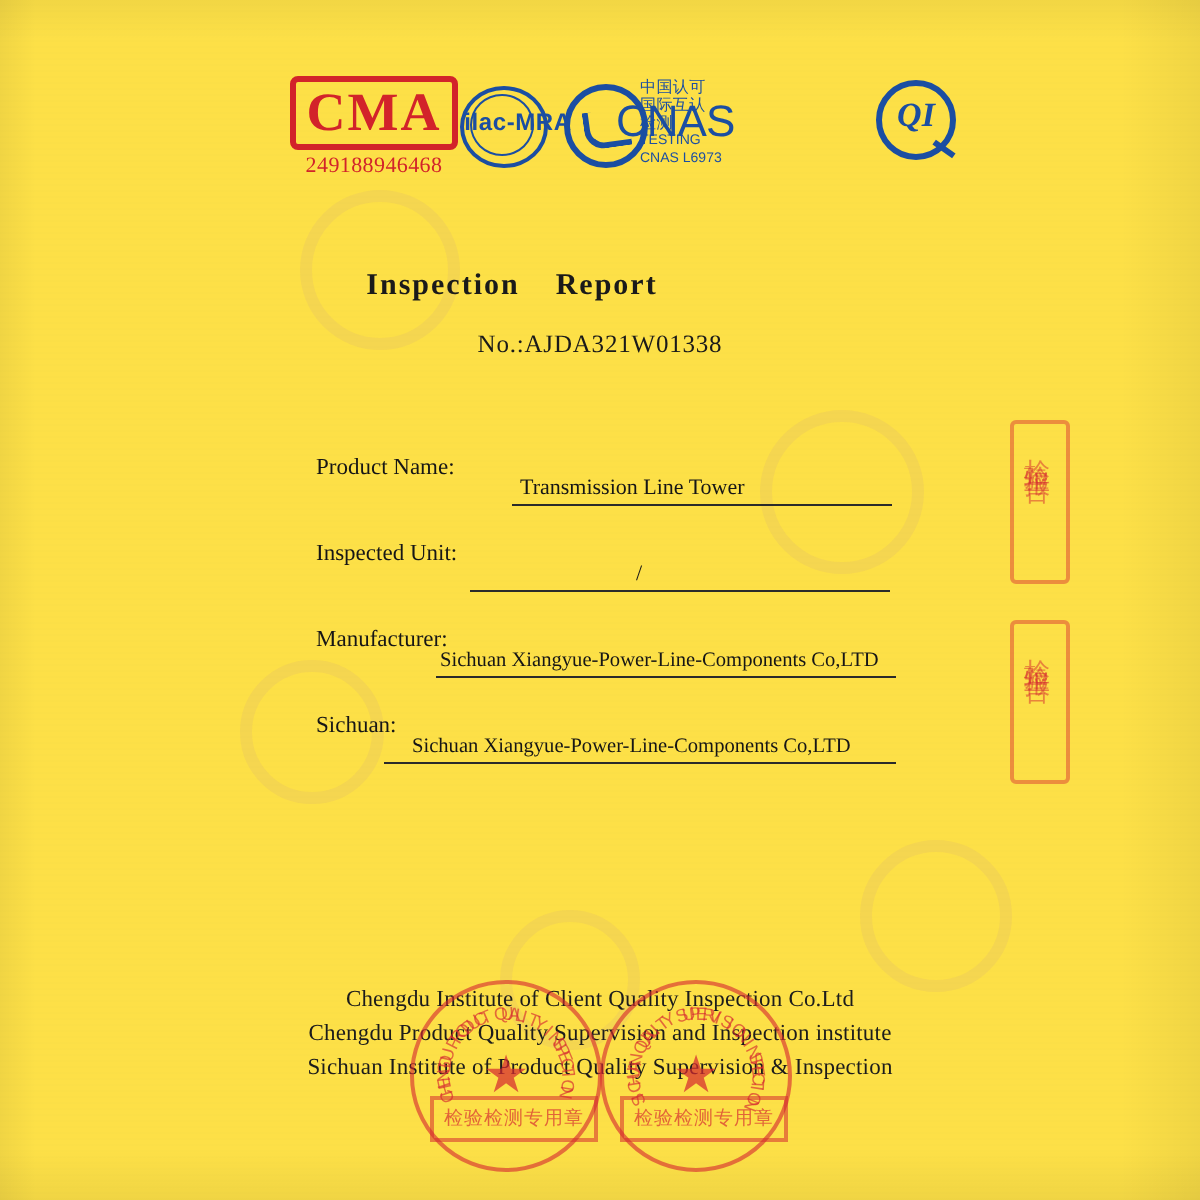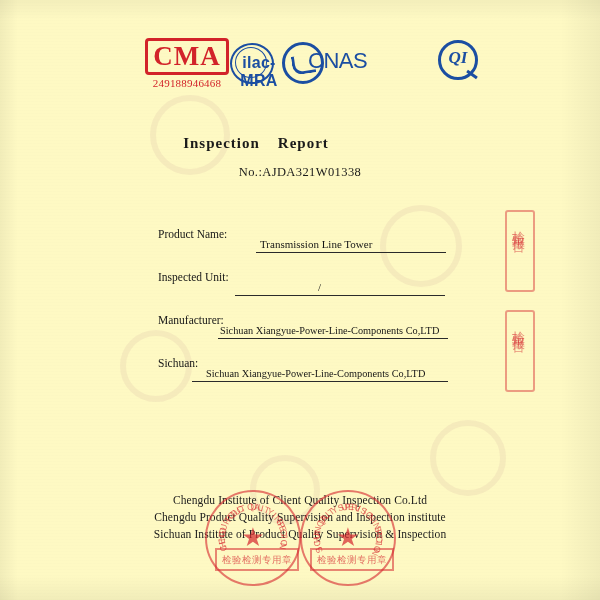--- a/index.html
+++ b/index.html
@@ -11,21 +11,21 @@
     width: 600px;
     height: 600px;
     overflow: hidden;
     font-family: "Liberation Serif", serif;
   }
 
   .page {
     position: relative;
     width: 600px;
     height: 600px;
-    background: #fef9c3;
+    background: #fde047;
     overflow: hidden;
   }
 
   
   .paper-shade {
     position: absolute;
     inset: 0;
     background:
       linear-gradient(90deg, rgba(0,0,0,0.05) 0px, rgba(0,0,0,0.0) 18px, rgba(0,0,0,0.0) 560px, rgba(0,0,0,0.05) 600px),
       linear-gradient(180deg, rgba(0,0,0,0.045) 0px, rgba(0,0,0,0.0) 20px, rgba(0,0,0,0.0) 575px, rgba(0,0,0,0.05) 600px);
@@ -105,21 +105,21 @@
     width: 30px; height: 29px;
     border: 1px solid #1b4ea2;
     border-radius: 50%;
   }
   .logo-ilac .txt {
     position: absolute;
     left: 0; top: 13px;
     width: 62px;
     text-align: center;
     color: #1b4ea2;
-    font-size: 16px;
+    font-size: 12px;
     font-weight: bold;
     font-family: "Liberation Sans", sans-serif;
     letter-spacing: .3px;
   }
 
   .logo-cnas {
     position: absolute;
     left: 282px;
     top: 6px;
     width: 78px;
@@ -365,20 +365,27 @@
       <div class="ring"></div>
       <div class="ring2"></div>
       <div class="txt">ilac-MRA</div>
     </div>
 
     <div class="logo-cnas">
       <div class="cnas-circle"></div>
       <div class="cnas-text">CNAS</div>
     </div>
 
+    <div class="logo-cma-cn">
+      <div class="cn-line">中国认可</div>
+      <div class="cn-line">国际互认</div>
+      <div class="cn-line">检测</div>
+      <div class="cn-sub">TESTING</div>
+      <div class="cn-sub">CNAS L6973</div>
+    </div>
 
     <div class="logo-qi">
       <div class="qi-circle">
         <div class="qi-letters">QI</div>
         <div class="qi-tail"></div>
       </div>
     </div>
   </div>
 
   <div class="doc-title">

